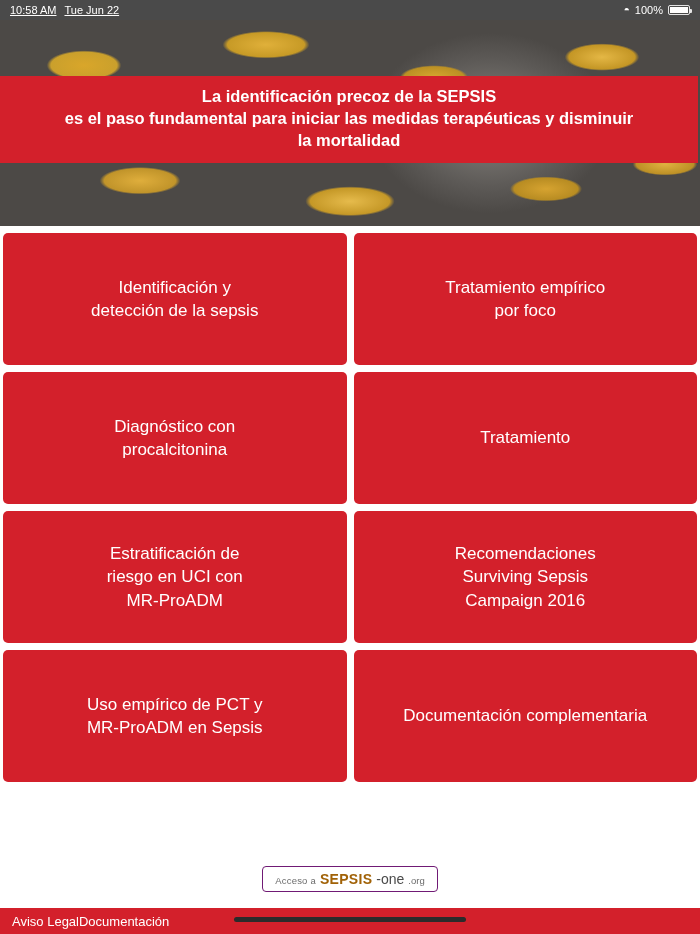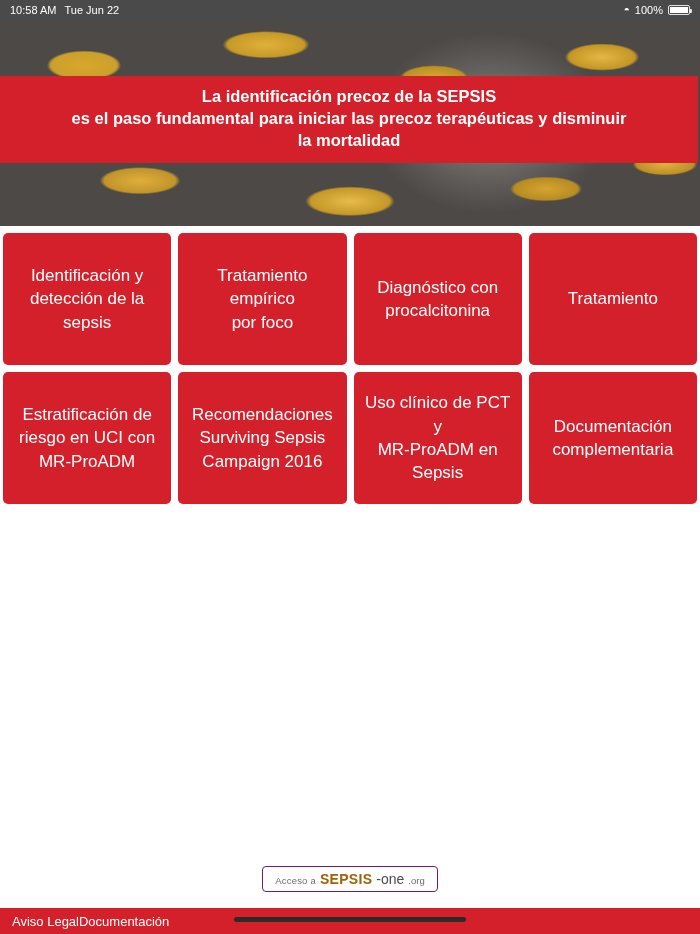--- a/index.html
+++ b/index.html
@@ -21,21 +21,21 @@
     height:20px;
     flex:0 0 20px;
     display:flex;
     align-items:center;
     padding:0 10px;
     font-size:11px;
     color:#ffffff;
     background:#4a4a4a;
     z-index:5;
   }
-  .status-left { display:flex; align-items:center; gap:8px; }
+  .status-left { display:flex; align-items:center; gap:8px;text-decoration:underline; }
   .status-right {
     margin-left:auto;
     display:flex; align-items:center; gap:5px;
   }
   .wifi-icon { font-size:10px; line-height:1; }
   .battery {
     width:22px; height:10px;
     border:1px solid rgba(255,255,255,.85);
     border-radius:2px;
     position:relative;
@@ -89,21 +89,21 @@
     padding:10px 12px 12px;
     font-weight:bold;
     font-size:16.5px;
     line-height:1.32;
   }
 
   
   .grid {
     flex:1 1 auto;
     display:grid;
-    grid-template-columns:1fr 1fr 1fr 1fr;
+    grid-template-columns:1fr 1fr;
     grid-auto-rows:132px;
     gap:7px;
     padding:7px 3px 0 3px;
     align-content:start;
     background:#ffffff;
   }
   .tile {
     background:#d3202b;
     border-radius:5px;
     color:#ffffff;
@@ -184,40 +184,40 @@
       <span class="battery">
           <i></i>
         </span>
     </div>
   </div>
 
   <div class="hero">
     <div class="hero-bg"></div>
     <div class="hero-banner">
       <div>La identificación precoz de la SEPSIS</div>
-      <div>es el paso fundamental para iniciar las precoz terapéuticas y disminuir</div>
+      <div>es el paso fundamental para iniciar las medidas terapéuticas y disminuir</div>
       <div>la mortalidad</div>
     </div>
   </div>
 
   <div class="grid">
     <div class="tile">Identificación y
 detección de la sepsis</div>
     <div class="tile">Tratamiento empírico
 por foco</div>
     <div class="tile">Diagnóstico con
 procalcitonina</div>
     <div class="tile">Tratamiento</div>
     <div class="tile">Estratificación de
 riesgo en UCI con
 MR-ProADM</div>
     <div class="tile">Recomendaciones
 Surviving Sepsis
 Campaign 2016</div>
-    <div class="tile">Uso clínico de PCT y
+    <div class="tile">Uso empírico de PCT y
 MR-ProADM en Sepsis</div>
     <div class="tile">Documentación complementaria</div>
   </div>
 
   <div class="footer-logo-wrap">
     <div class="logo-pill">
       <span class="pre">Acceso a</span>
       <span class="brand">SEPSIS</span>
       <span class="suffix">-one</span>
       <span class="tld">.org</span>

